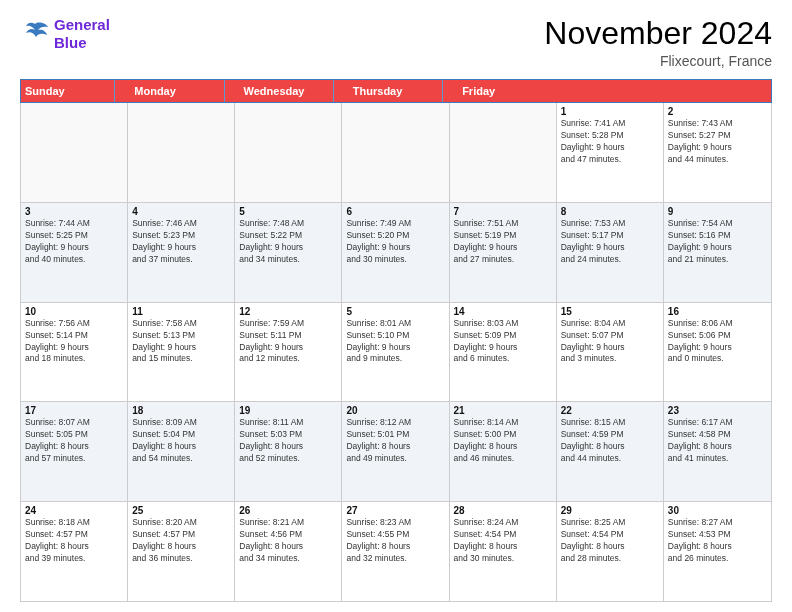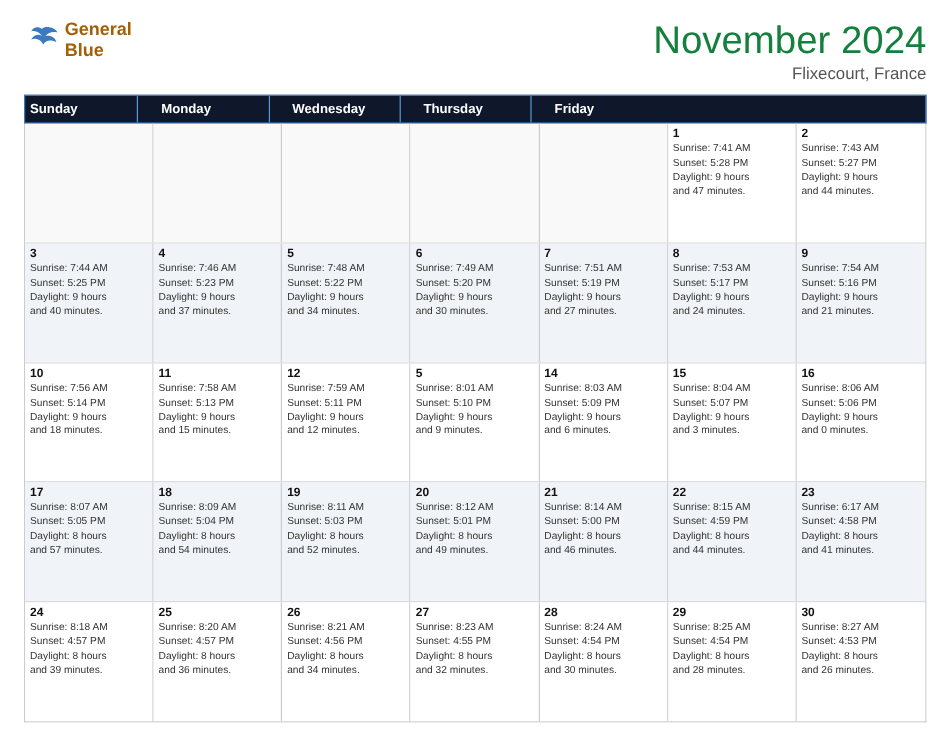--- a/index.html
+++ b/index.html
@@ -28,49 +28,49 @@
       align-items: center;
       gap: 4px;
     }
     .logo-text {
       font-size: 15px;
       font-weight: bold;
       color: #1a1a1a;
       line-height: 1.2;
     }
     .logo-text span {
-      color: #a16207;
+      color: #6d28d9;
     }
     .logo-bird {
       width: 30px;
       height: 30px;
     }
     .title-block {
       text-align: right;
     }
     .month-title {
       font-size: 32px;
       font-weight: normal;
-      color: #15803d;
+      color: #000000;
       line-height: 1.1;
     }
     .location {
       font-size: 14px;
       color: #555;
       margin-top: 2px;
     }
     .calendar {
       flex: 1;
       display: flex;
       flex-direction: column;
     }
     .cal-header {
       display: grid;
       grid-template-columns: repeat(7, 1fr);
-      background: #0f172a;
+      background: #ef4444;
       border: 1px solid #3a7abf;
       gap: 15px;
     }
     .cal-header-cell {
       color: #fff;
       font-size: 11px;
       font-weight: bold;
       padding: 5px 4px;
       text-align: left;
       border-right: 1px solid #5a9ad4;

